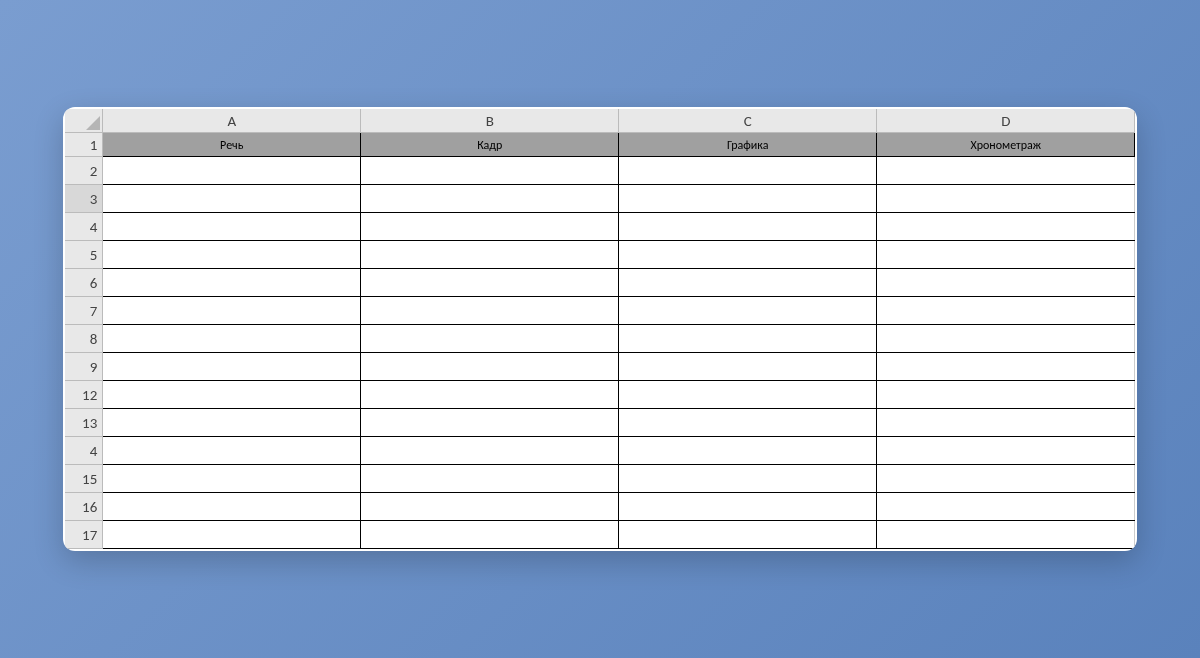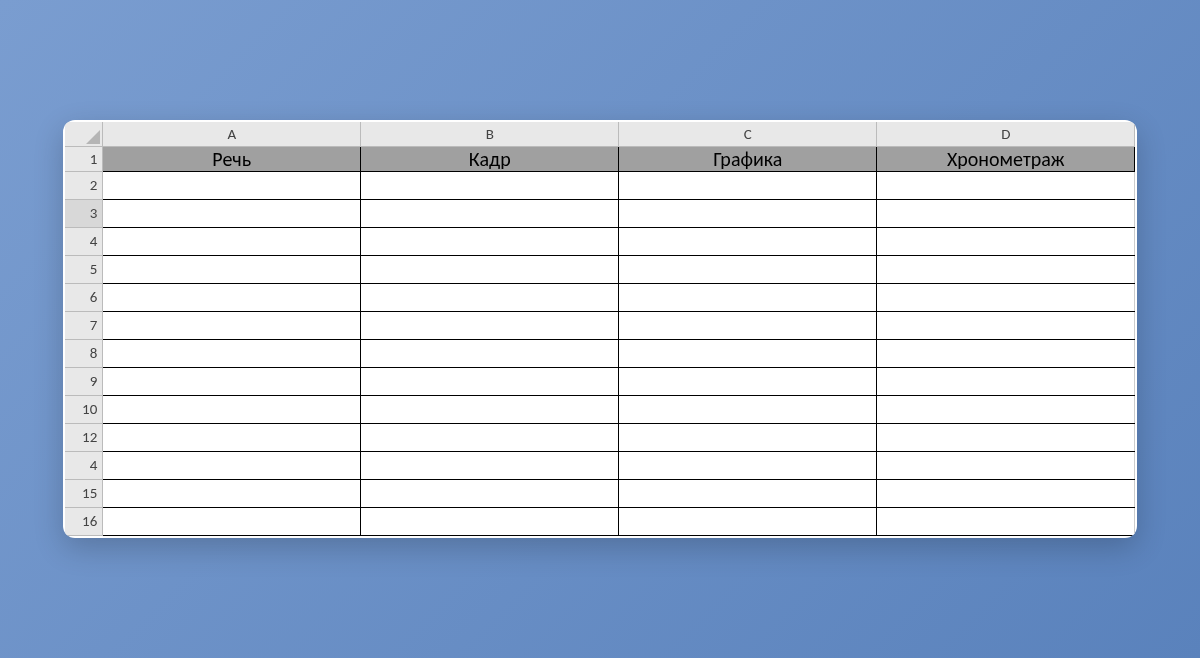--- a/index.html
+++ b/index.html
@@ -71,21 +71,21 @@
     }
     .row-header.selected {
       background: #d8d8d8;
     }
     .data-row-1 td.cell {
       background: #a0a0a0;
       border-right: 1px solid #000;
       border-bottom: 1px solid #000;
       text-align: center;
       color: #000;
-      font-size: 20px;
+      font-size: 12px;
       height: 24px;
     }
     .data-row td.cell {
       background: #fff;
       border-right: 1px solid #000;
       border-bottom: 1px solid #000;
       height: 28px;
     }
     .data-row td.cell:last-child {
       border-right: 1px solid #ccc;
@@ -171,49 +171,56 @@
         <td class="cell"></td>
       </tr>
       <tr class="data-row row-h">
         <th class="row-header">9</th>
         <td class="cell"></td>
         <td class="cell"></td>
         <td class="cell"></td>
         <td class="cell"></td>
       </tr>
       <tr class="data-row row-h">
-        <th class="row-header">10</th>
-        <td class="cell"></td>
-        <td class="cell"></td>
-        <td class="cell"></td>
-        <td class="cell"></td>
-      </tr>
-      <tr class="data-row row-h">
         <th class="row-header">12</th>
         <td class="cell"></td>
         <td class="cell"></td>
         <td class="cell"></td>
         <td class="cell"></td>
       </tr>
       <tr class="data-row row-h">
+        <th class="row-header">13</th>
+        <td class="cell"></td>
+        <td class="cell"></td>
+        <td class="cell"></td>
+        <td class="cell"></td>
+      </tr>
+      <tr class="data-row row-h">
         <th class="row-header">4</th>
         <td class="cell"></td>
         <td class="cell"></td>
         <td class="cell"></td>
         <td class="cell"></td>
       </tr>
       <tr class="data-row row-h">
         <th class="row-header">15</th>
         <td class="cell"></td>
         <td class="cell"></td>
         <td class="cell"></td>
         <td class="cell"></td>
       </tr>
       <tr class="data-row row-h">
         <th class="row-header">16</th>
+        <td class="cell"></td>
+        <td class="cell"></td>
+        <td class="cell"></td>
+        <td class="cell"></td>
+      </tr>
+      <tr class="data-row row-h">
+        <th class="row-header">17</th>
         <td class="cell"></td>
         <td class="cell"></td>
         <td class="cell"></td>
         <td class="cell"></td>
       </tr>
     </tbody>
   </table>
 </div>
 
 </body></html>

